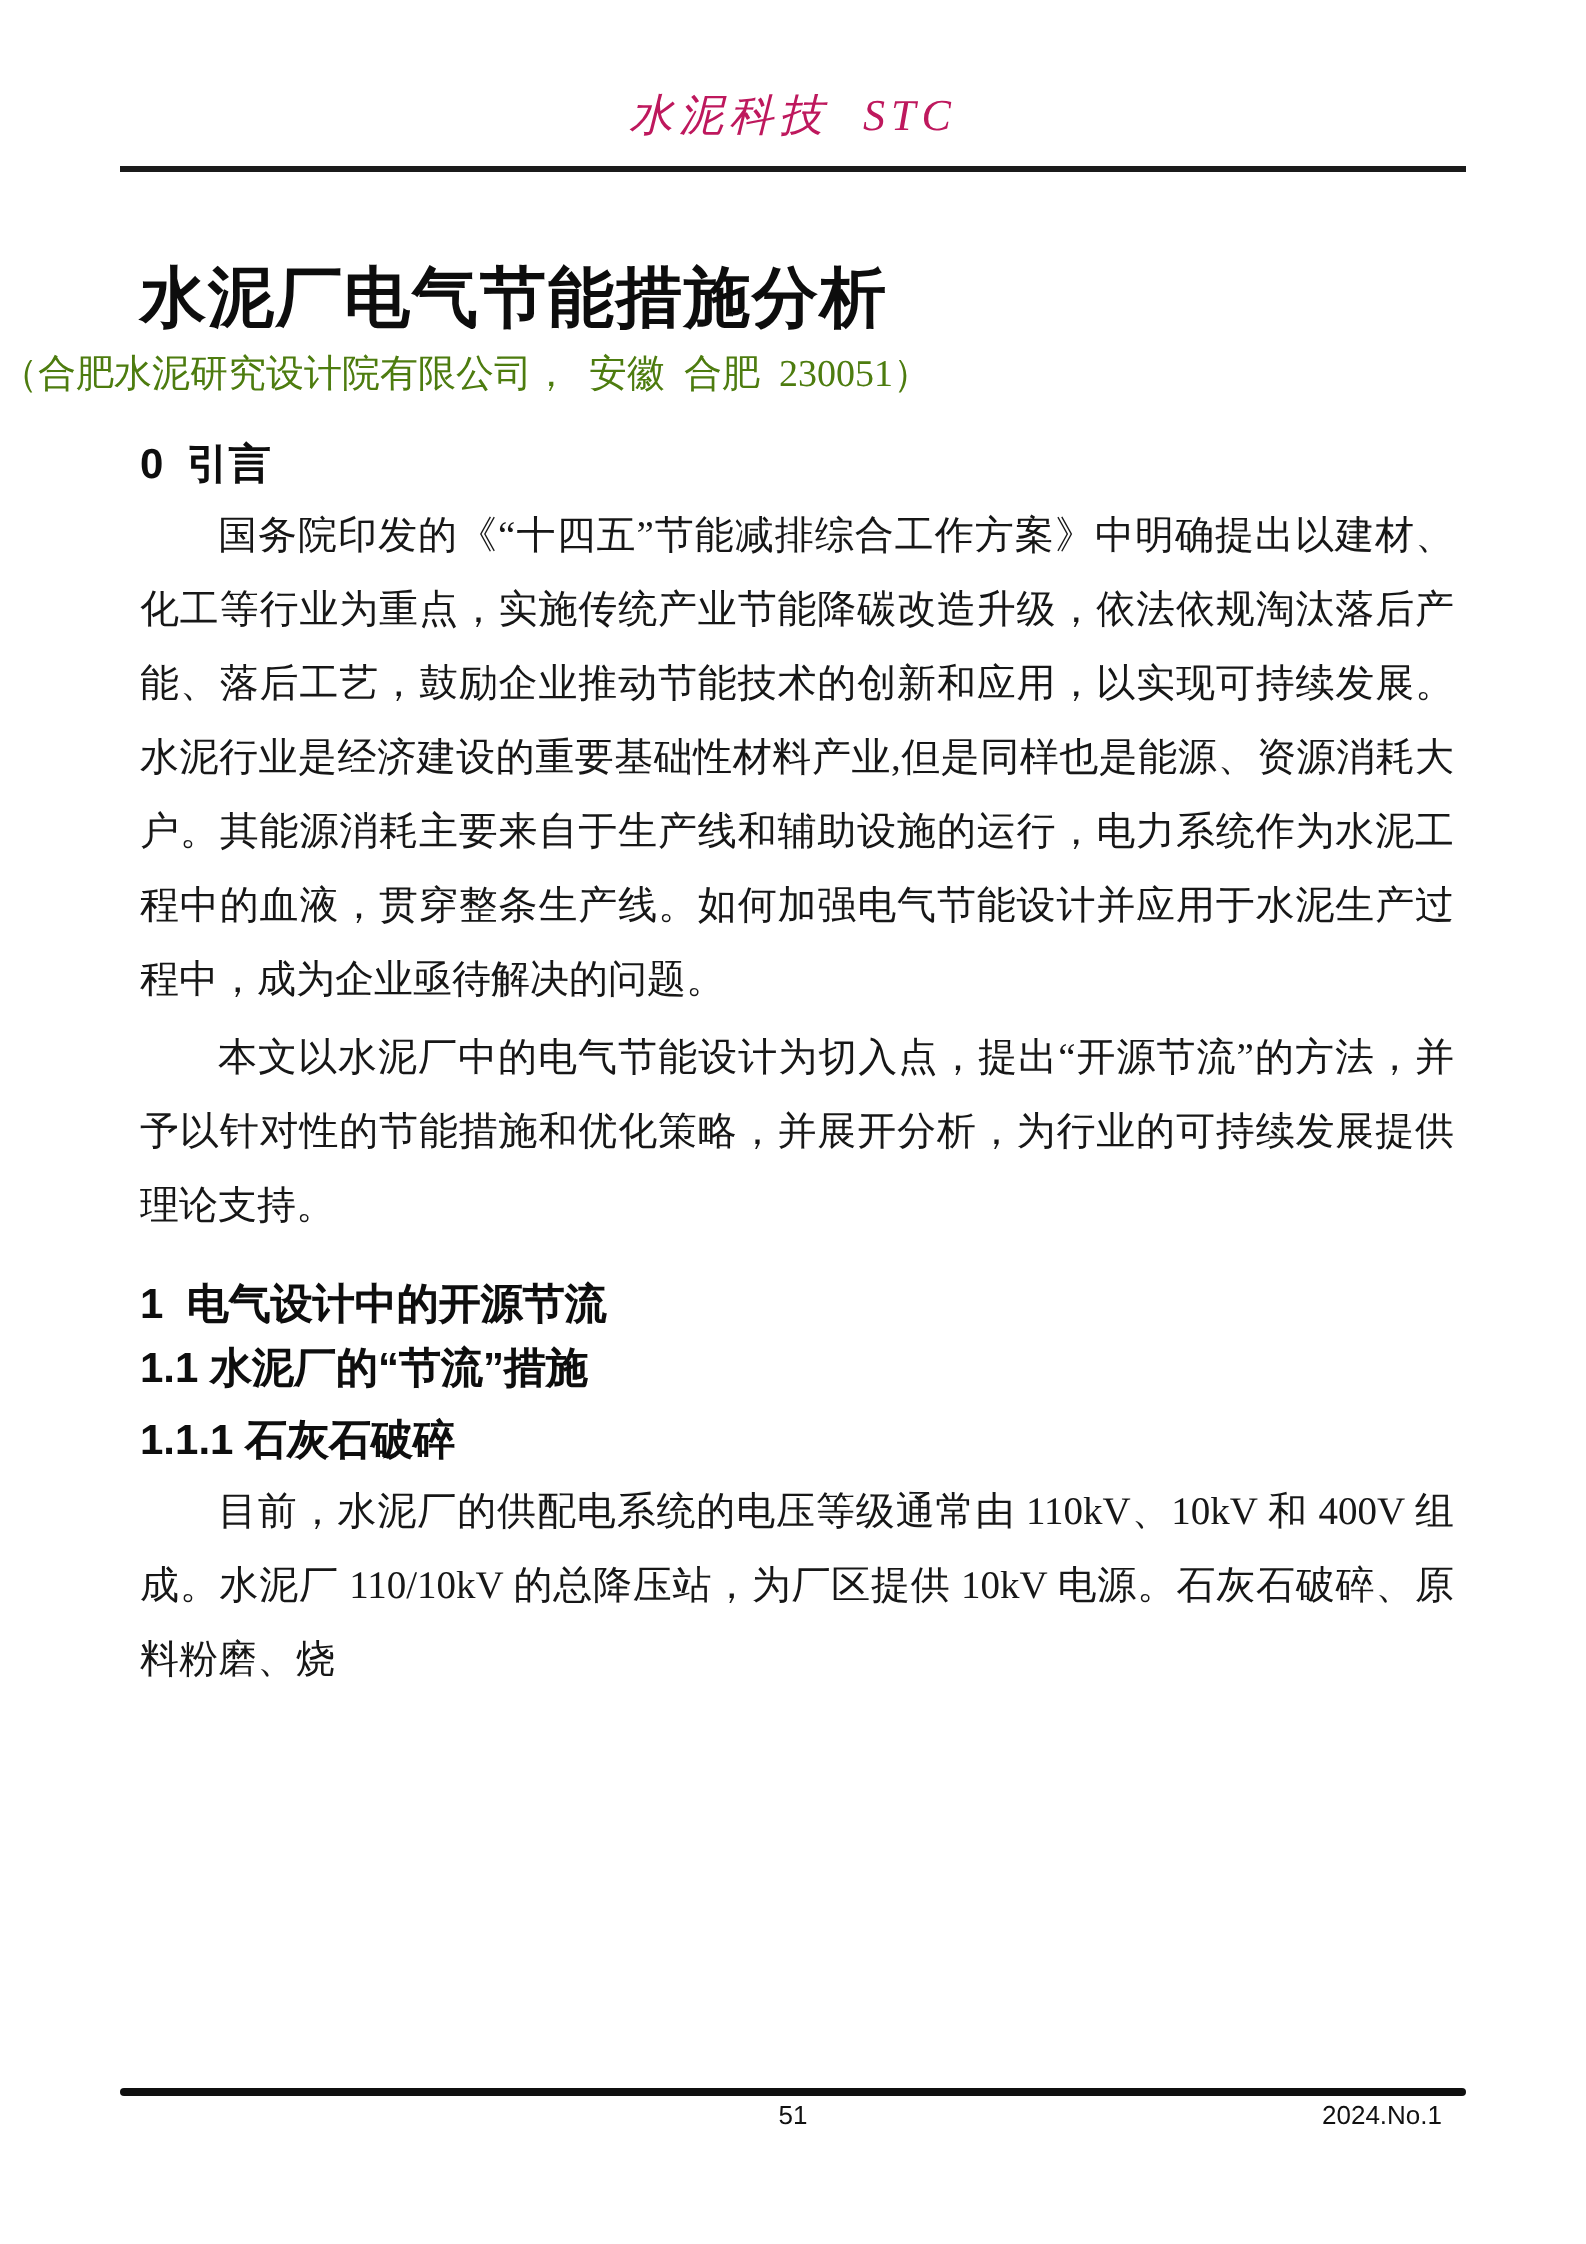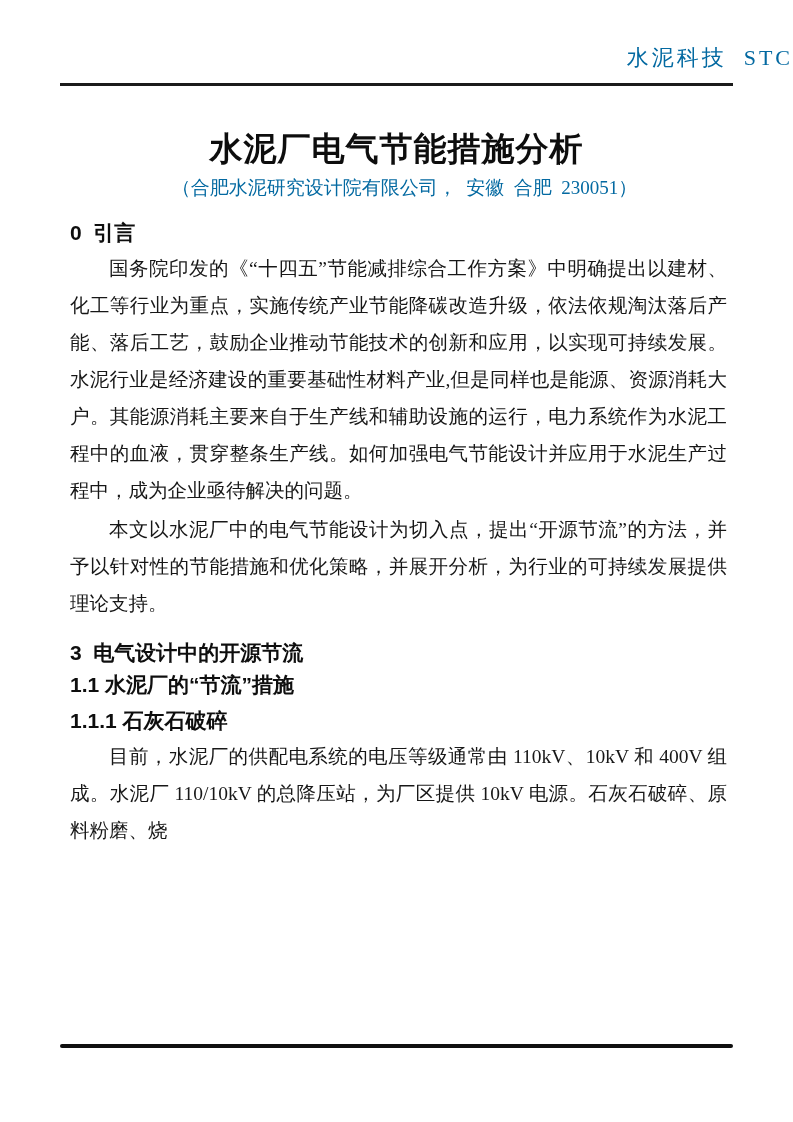--- a/index.html
+++ b/index.html
@@ -14,59 +14,56 @@
     overflow: hidden;
     box-sizing: border-box;
   }
   
   .journal-header {
     padding-top: 44px;
     text-align: center;
   }
   .journal-title {
     font-family: "Liberation Serif", serif;
+    font-style: italic;
     font-size: 22px;
     line-height: 28px;
     letter-spacing: 3px;
-    color: #0369a1;
+    color: #be185d;
     white-space: pre-wrap;
-    text-align: right;
   }
   .header-rule {
     height: 3px;
     background: #1b1b1b;
     margin: 11px 60px 0 60px;
   }
   
   .article-title {
     margin: 40px 70px 0 70px;
-    text-align: center;
     font-family: "Liberation Sans", sans-serif;
     font-weight: 700;
     font-size: 33px;
     line-height: 46px;
     color: #0d0d0d;
     letter-spacing: 1px;
   }
   .author-line {
     margin-top: 18px;
     text-align: center;
     font-size: 18px;
     line-height: 26px;
     letter-spacing: 2px;
     color: #222;
   }
   .affiliation-line {
     margin-top: 2px;
-    text-align: center;
     font-size: 19px;
     line-height: 28px;
-    color: #0369a1;
+    color: #4d7c0f;
     white-space: pre-wrap;
-    padding-left: 16px;
   }
   
   .text-col { margin: 0 66px 0 70px; }
   .sec-heading {
     margin: 16px 0 2px 0;
     font-family: "Liberation Sans", sans-serif;
     font-weight: 700;
     font-size: 21px;
     line-height: 30px;
     color: #0e0e0e;
@@ -129,28 +126,32 @@
   <div class="affiliation-line">（合肥水泥研究设计院有限公司，  安徽  合肥  230051）</div>
 
   <div class="text-col">
 
     <h2 class="sec-heading lvl1">0  引言</h2>
 
     <p class="body-para">国务院印发的《“十四五”节能减排综合工作方案》中明确提出以建材、化工等行业为重点，实施传统产业节能降碳改造升级，依法依规淘汰落后产能、落后工艺，鼓励企业推动节能技术的创新和应用，以实现可持续发展。水泥行业是经济建设的重要基础性材料产业,但是同样也是能源、资源消耗大户。其能源消耗主要来自于生产线和辅助设施的运行，电力系统作为水泥工程中的血液，贯穿整条生产线。如何加强电气节能设计并应用于水泥生产过程中，成为企业亟待解决的问题。</p>
 
     <p class="body-para">本文以水泥厂中的电气节能设计为切入点，提出“开源节流”的方法，并予以针对性的节能措施和优化策略，并展开分析，为行业的可持续发展提供理论支持。</p>
 
-    <h2 class="sec-heading lvl1">3  电气设计中的开源节流</h2>
+    <h2 class="sec-heading lvl1">1  电气设计中的开源节流</h2>
 
 
     <h3 class="sec-heading lvl2">1.1 水泥厂的“节流”措施</h3>
 
     <h4 class="sec-heading lvl3">1.1.1 石灰石破碎</h4>
 
     <p class="body-para">目前，水泥厂的供配电系统的电压等级通常由 110kV、10kV 和 400V 组成。水泥厂 110/10kV 的总降压站，为厂区提供 10kV 电源。石灰石破碎、原料粉磨、烧</p>
 
   </div>
 
   <div class="page-footer">
     <div class="footer-rule"></div>
+    <div class="footer-row">
+      <span class="footer-page-num">51</span>
+      <span class="footer-issue">2024.No.1</span>
+    </div>
   </div>
 
 </div>
 
 </body></html>

